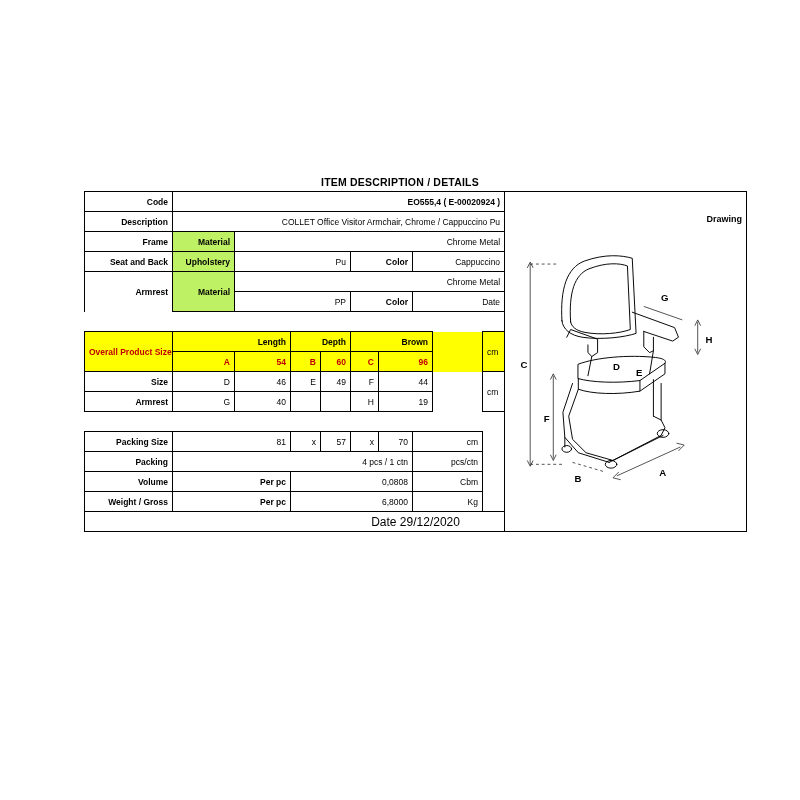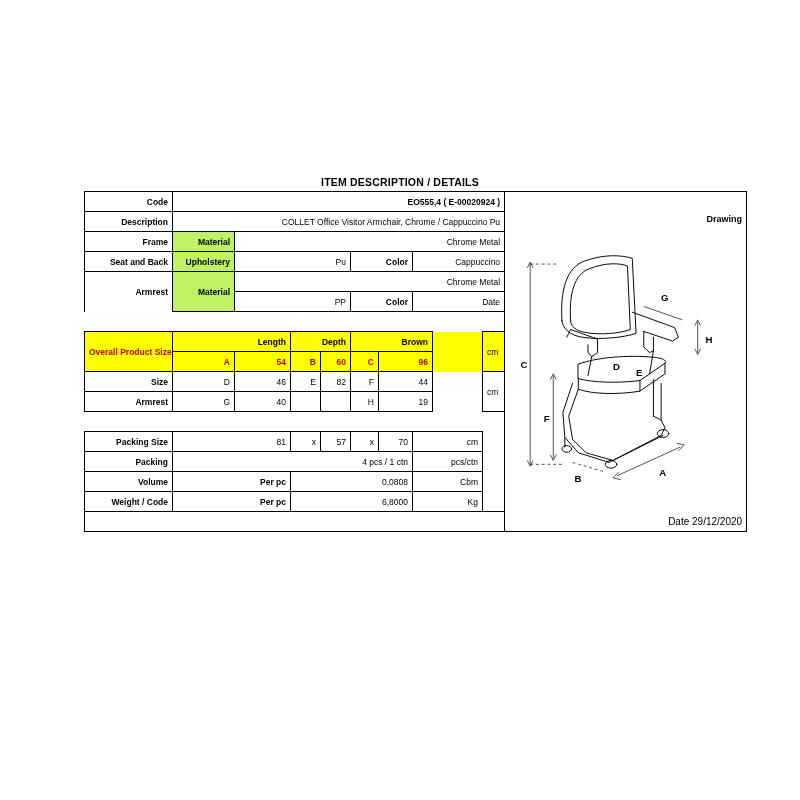--- a/index.html
+++ b/index.html
@@ -65,22 +65,22 @@
     position: relative;
     width: 100%;
     height: 290px;
   }
   .drawing-wrap svg {
     display: block;
     width: 100%;
     height: 100%;
   }
   .date-row td {
-    text-align: right;
-    font-size: 10px;
+    text-align: center;
+    font-size: 12px;
     height: 16px;
   }
   .spacer-row td {
     border: none !important;
     height: 4px;
     padding: 0;
   }
 </style>
 </head>
 <body>
@@ -233,21 +233,21 @@
       <td class="b c yellow" style="color:#c00000;">C</td>
       <td class="b c yellow" colspan="2" style="color:#c00000;">96</td>
       <td class="yellow no-border"></td>
     </tr>
 
     <tr>
       <td class="b l">Size</td>
       <td class="c">D</td>
       <td class="c">46</td>
       <td class="c">E</td>
-      <td class="c">82</td>
+      <td class="c">49</td>
       <td class="c">F</td>
       <td class="c" colspan="2">44</td>
       <td class="no-border"></td>
       <td rowspan="2" style="text-align:left;">cm</td>
     </tr>
 
     <tr>
       <td class="b l">Armrest</td>
       <td class="c">G</td>
       <td class="c">40</td>
@@ -282,21 +282,21 @@
 
     <tr>
       <td class="b l">Volume</td>
       <td class="b c" colspan="2">Per pc</td>
       <td class="c" colspan="4">0,0808</td>
       <td class="l" colspan="2">Cbm</td>
       <td class="no-border"></td>
     </tr>
 
     <tr>
-      <td class="b l">Weight / Code</td>
+      <td class="b l">Weight / Gross</td>
       <td class="b c" colspan="2">Per pc</td>
       <td class="c" colspan="4">6,8000</td>
       <td class="l" colspan="2">Kg</td>
       <td class="no-border"></td>
     </tr>
 
     <tr class="date-row">
       <td colspan="11">Date 29/12/2020</td>
     </tr>
 

